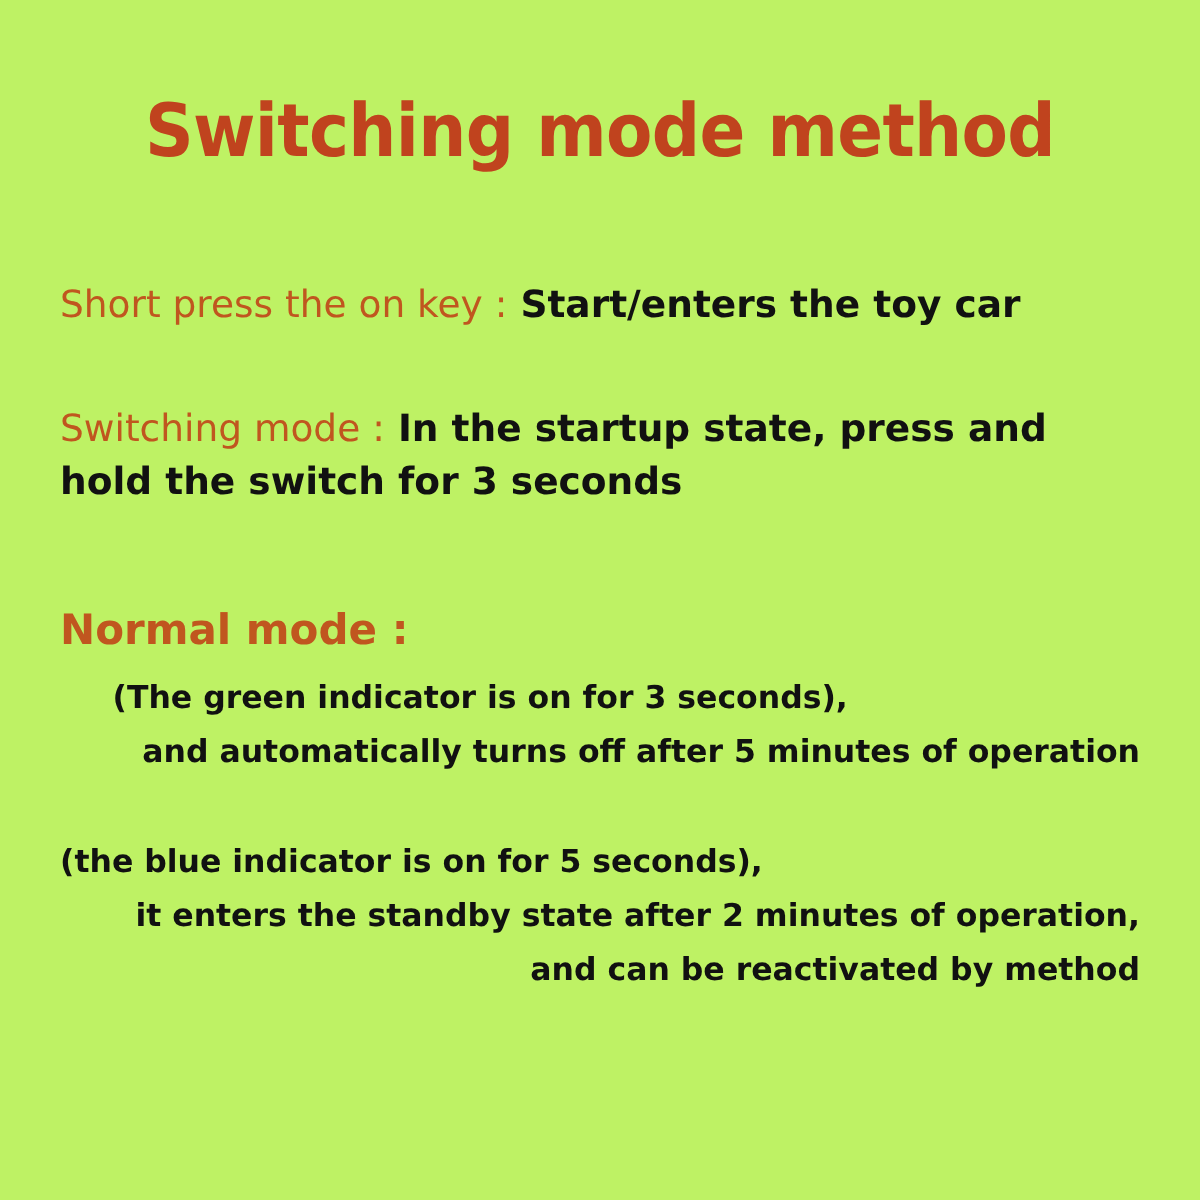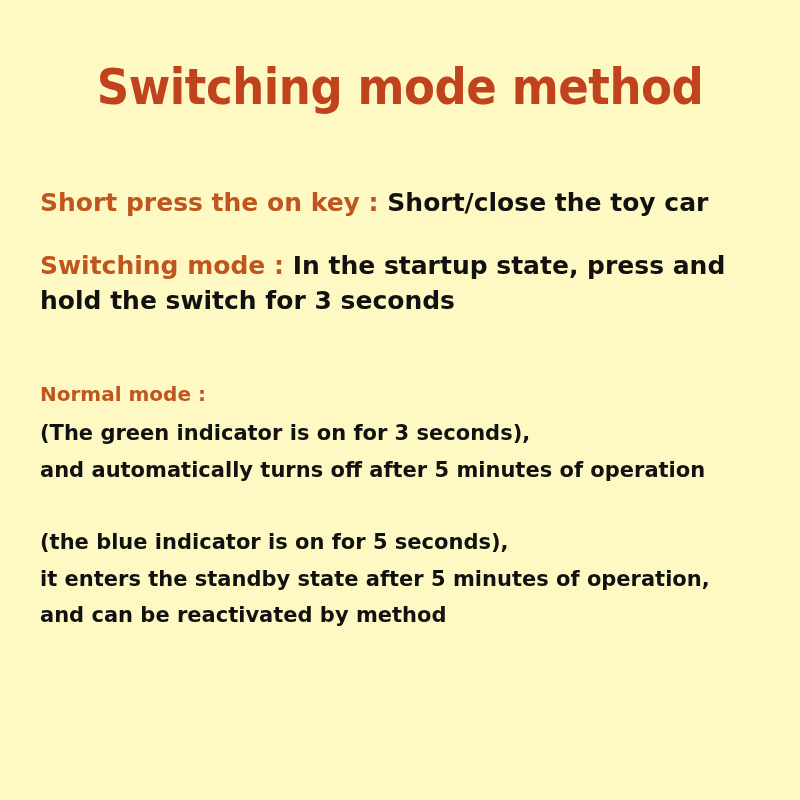--- a/index.html
+++ b/index.html
@@ -12,21 +12,21 @@
     background: #ffffff;
     font-family: "DejaVu Sans", sans-serif;
     overflow: hidden;
   }
   .page {
     position: relative;
     width: 800px;
     height: 800px;
     box-sizing: border-box;
     padding: 0 40px;
-    background: #fef9c3;
+    background: #bef264;
   }
   .title {
     margin: 0;
     padding-top: 62px;
     text-align: center;
     font-family: "DejaVu Sans", sans-serif;
     font-size: 49px;
     font-weight: 900;
     letter-spacing: -0.5px;
     color: #c0431e;
@@ -36,74 +36,74 @@
   .block {
     margin-top: 0;
   }
   .line {
     color: #111111;
     font-weight: bold;
     line-height: 1.35;
   }
   .accent {
     color: #c0561f;
-    font-weight: bold;
+    font-weight: normal;
   }
   .row-primary {
     font-size: 25px;
     line-height: 1.4;
   }
   .row-primary .accent {
     font-size: 25px;
   }
   .sec-head {
-    font-size: 20px;
+    font-size: 28px;
     font-weight: bold;
     color: #c0561f;
     line-height: 1.4;
   }
   .sec-line {
     font-size: 21px;
     color: #111111;
     font-weight: bold;
     line-height: 1.45;
   }
   .s1 { margin-top: 72px; }
-  .s2 { margin-top: 28px; }
+  .s2 { margin-top: 48px; }
   .s3 { margin-top: 62px; }
   .s4 { margin-top: 42px; }
-  .sec-head + .sec-line { margin-top: 10px; }
-  .sec-line + .sec-line { margin-top: 6px; }
+  .sec-head + .sec-line { margin-top: 10px; margin-left: 35px; }
+  .sec-line + .sec-line { margin-top: 6px; text-align: right; }
 </style>
 </head>
 <body>
 
 <div class="page">
 
   <h1 class="title">Switching mode method</h1>
 
   <div class="block s1">
     <div class="line row-primary">
       <span class="accent">Short press the on key&nbsp;:</span>
-      <span>Short/close the toy car</span>
+      <span>Start/enters the toy car</span>
     </div>
   </div>
 
   <div class="block s2">
     <div class="line row-primary">
       <span class="accent">Switching mode&nbsp;:</span>
       <span>In the startup state, press and hold the switch for 3 seconds</span>
     </div>
   </div>
 
   <div class="block s3">
     <div class="sec-head">Normal mode&nbsp;:</div>
     <div class="sec-line">(The green indicator is on for 3 seconds),</div>
     <div class="sec-line">and automatically turns off after 5 minutes of operation</div>
   </div>
 
   <div class="block s4">
     <div class="sec-line">(the blue indicator is on for 5 seconds),</div>
-    <div class="sec-line">it enters the standby state after 5 minutes of operation,</div>
+    <div class="sec-line">it enters the standby state after 2 minutes of operation,</div>
     <div class="sec-line">and can be reactivated by method</div>
   </div>
 
 </div>
 
 </body></html>

